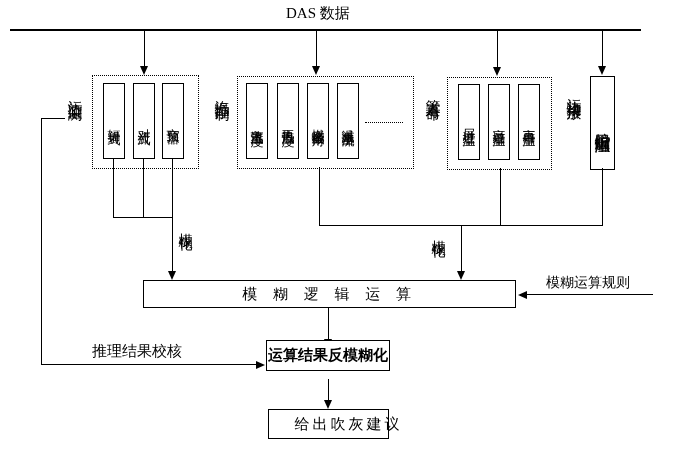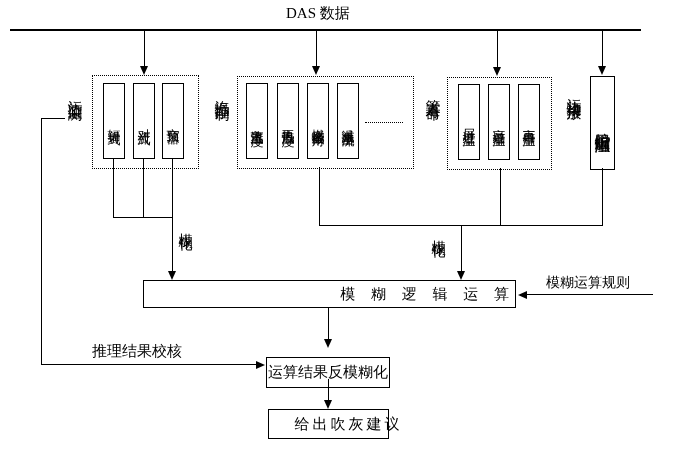--- a/index.html
+++ b/index.html
@@ -98,31 +98,31 @@
   </div>
 
   <div class="vline" style="left:319px;top:167px;height:58px;"></div>
   <div class="vline" style="left:500px;top:168px;height:57px;"></div>
   <div class="vline" style="left:602px;top:168px;height:57px;"></div>
   <div class="hline" style="left:319px;top:225px;width:284px;"></div>
   <div class="vline" style="left:461px;top:225px;height:46px;"></div>
   <div class="arrow-down" style="left:457px;top:271px;"></div>
   <div class="flabel vtext small-vtext" style="left:431px;top:229px;">模糊化</div>
 
-  <div class="solid-box" style="left:143px;top:280px;width:371px;height:26px;justify-content:flex-end;">
+  <div class="solid-box" style="left:143px;top:280px;width:371px;height:26px;">
     <span class="proc-text" style="letter-spacing:6px;">模 糊 逻 辑 运 算</span>
   </div>
 
   <div class="hlabel" style="left:546px;top:274px;font-size:14px;">模糊运算规则</div>
   <div class="hline" style="left:526px;top:294px;width:127px;"></div>
   <div class="arrow-left" style="left:518px;top:291px;"></div>
 
   <div class="vline" style="left:328px;top:308px;height:31px;"></div>
   <div class="arrow-down" style="left:324px;top:339px;"></div>
-  <div class="solid-box" style="left:266px;top:357px;width:122px;height:29px;">
+  <div class="solid-box" style="left:266px;top:340px;width:122px;height:29px;font-weight:bold;">
     <span class="proc-text">运算结果反模糊化</span>
   </div>
 
   <div class="hlabel" style="left:92px;top:342px;">推理结果校核</div>
   <div class="hline" style="left:41px;top:364px;width:216px;"></div>
   <div class="arrow-right" style="left:256px;top:361px;"></div>
   <div class="vline" style="left:41px;top:118px;height:247px;"></div>
   <div class="hline" style="left:41px;top:118px;width:24px;"></div>
 
   <div class="vline" style="left:328px;top:379px;height:21px;"></div>

